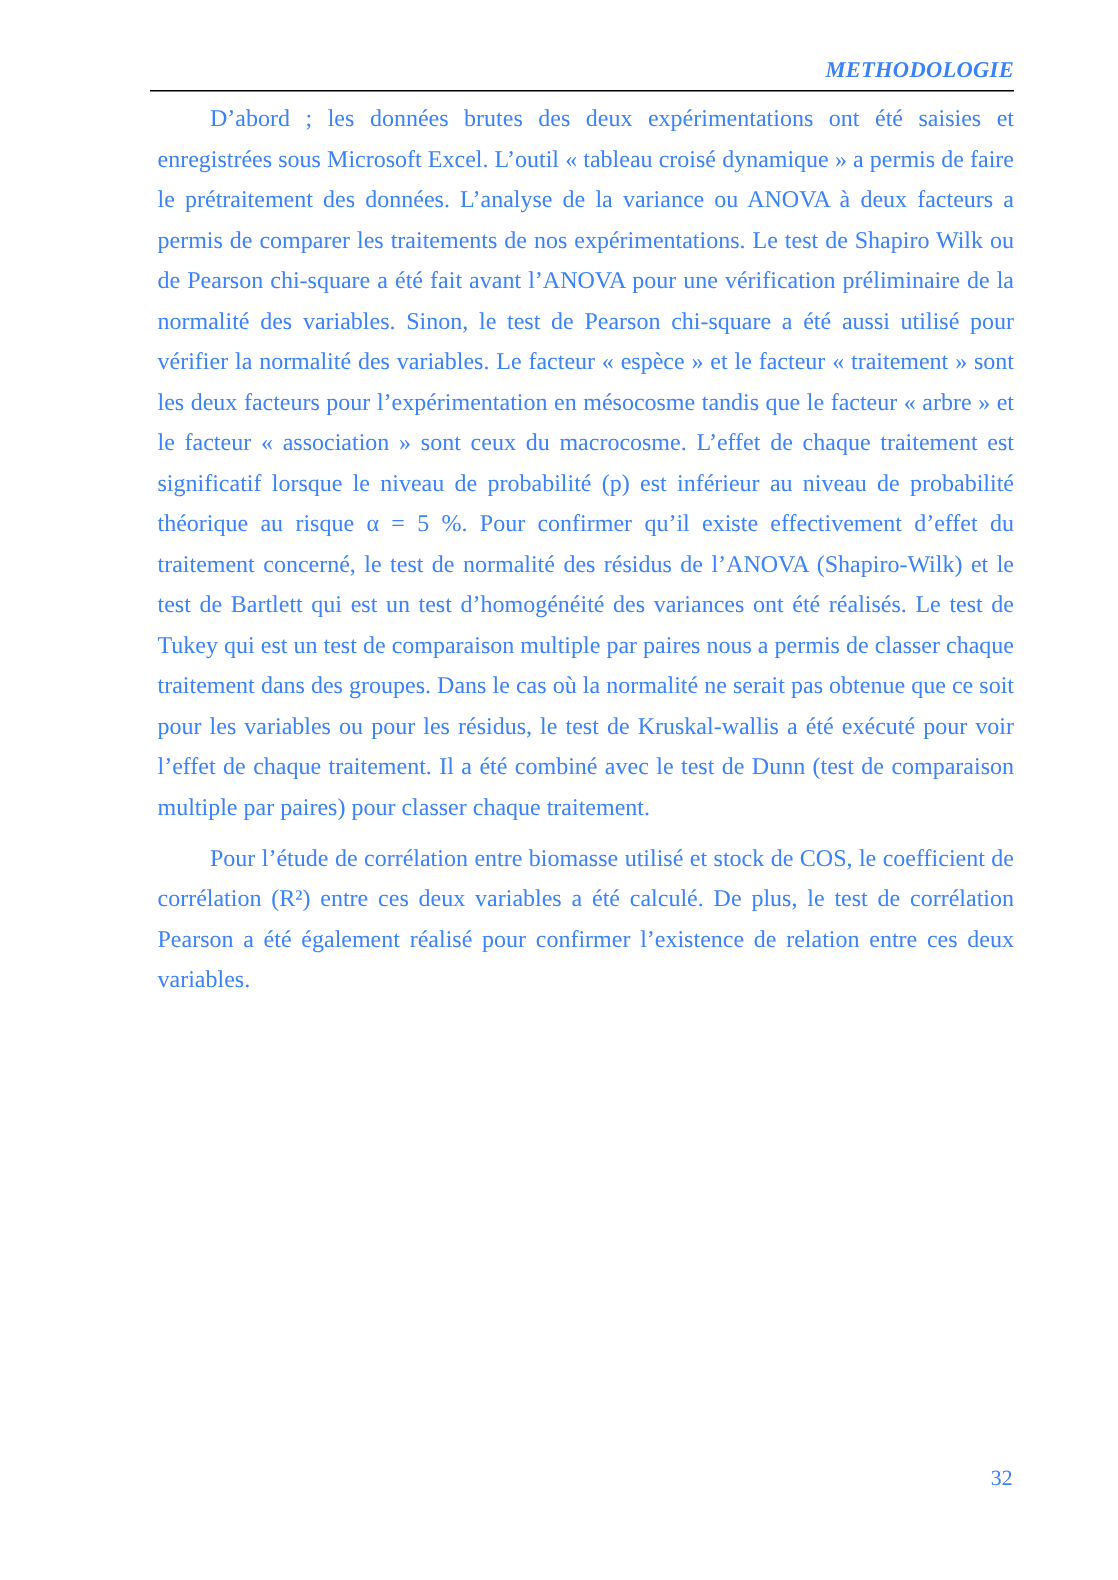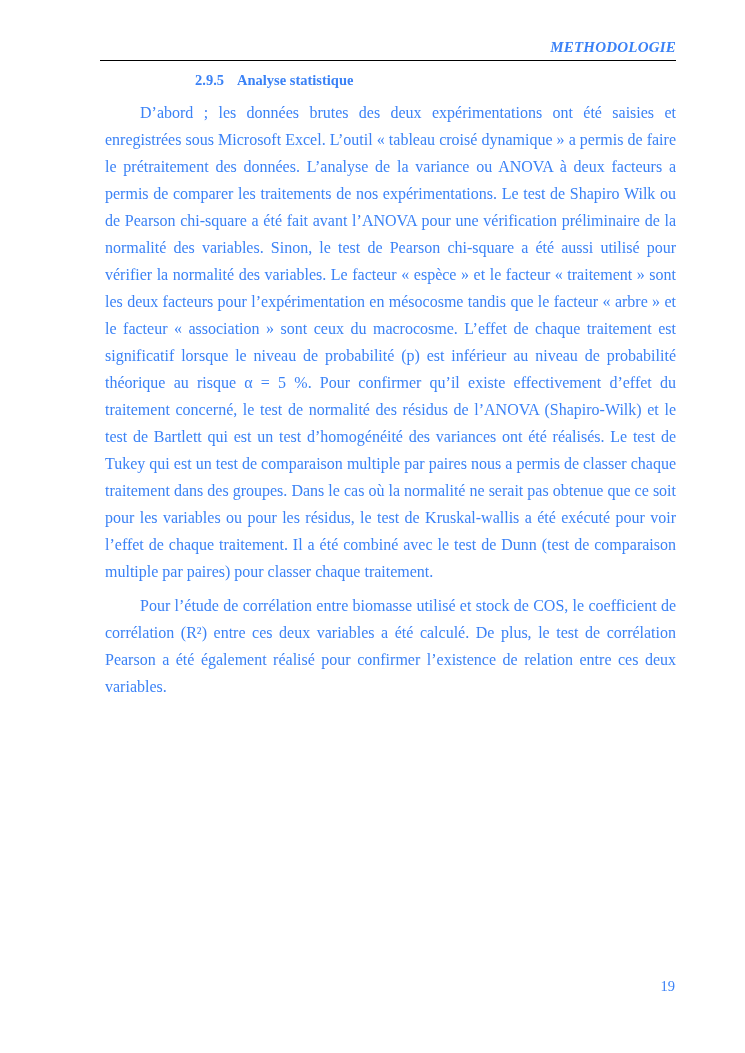--- a/index.html
+++ b/index.html
@@ -66,28 +66,25 @@
 <body>
 
 <div class="page">
 
   <div class="running-head-wrap">
     <span class="running-head">METHODOLOGIE</span>
   </div>
 
   <div class="content">
 
-    <div class="section-heading">
-      <span class="sec-num">2.9.5</span><span>Analyse statistique</span>
-    </div>
 
     <p>D’abord ; les données brutes des deux expérimentations ont été saisies et enregistrées sous Microsoft Excel. L’outil « tableau croisé dynamique » a permis de faire le prétraitement des données. L’analyse de la variance ou ANOVA à deux facteurs a permis de comparer les traitements de nos expérimentations. Le test de Shapiro Wilk ou de Pearson chi-square a été fait avant l’ANOVA pour une vérification préliminaire de la normalité des variables. Sinon, le test de Pearson chi-square a été aussi utilisé pour vérifier la normalité des variables. Le facteur « espèce » et le facteur « traitement » sont les deux facteurs pour l’expérimentation en mésocosme tandis que le facteur « arbre » et le facteur « association » sont ceux du macrocosme. L’effet de chaque traitement est significatif lorsque le niveau de probabilité (p) est inférieur au niveau de probabilité théorique au risque α = 5 %. Pour confirmer qu’il existe effectivement d’effet du traitement concerné, le test de normalité des résidus de l’ANOVA (Shapiro-Wilk) et le test de Bartlett qui est un test d’homogénéité des variances ont été réalisés. Le test de Tukey qui est un test de comparaison multiple par paires nous a permis de classer chaque traitement dans des groupes. Dans le cas où la normalité ne serait pas obtenue que ce soit pour les variables ou pour les résidus, le test de Kruskal-wallis a été exécuté pour voir l’effet de chaque traitement. Il a été combiné avec le test de Dunn (test de comparaison multiple par paires) pour classer chaque traitement.</p>
 
     <p>Pour l’étude de corrélation entre biomasse utilisé et stock de COS, le coefficient de corrélation (R²) entre ces deux variables a été calculé. De plus, le test de corrélation Pearson a été également réalisé pour confirmer l’existence de relation entre ces deux variables.</p>
 
 
   </div>
 
   <div class="footer">
-    <span>19</span>
+    <span>32</span>
   </div>
 
 </div>
 
 </body></html>

